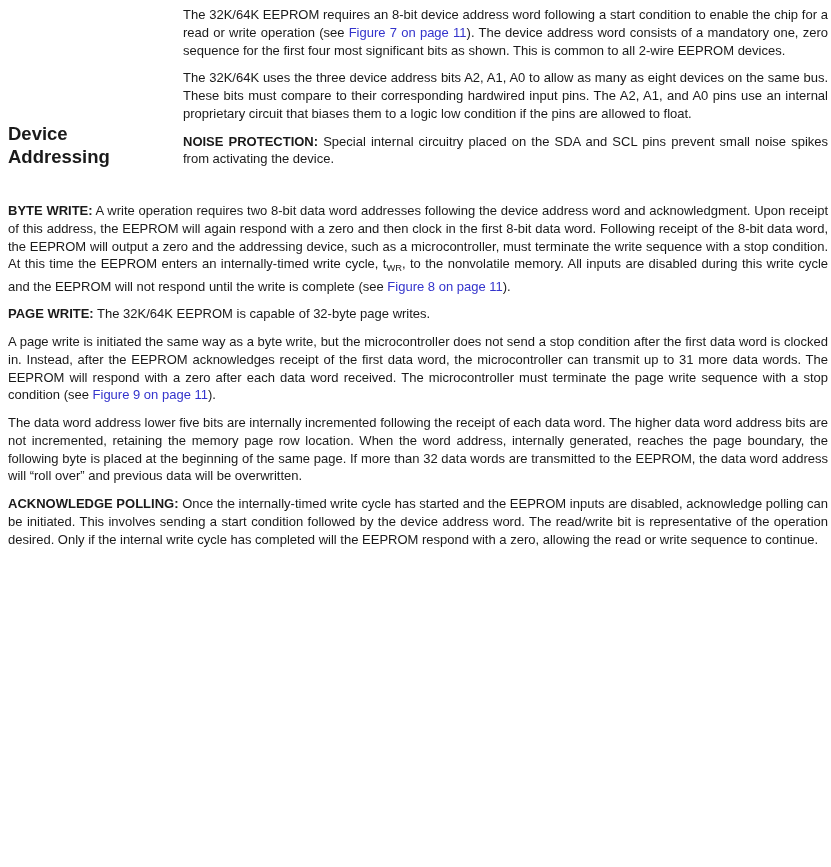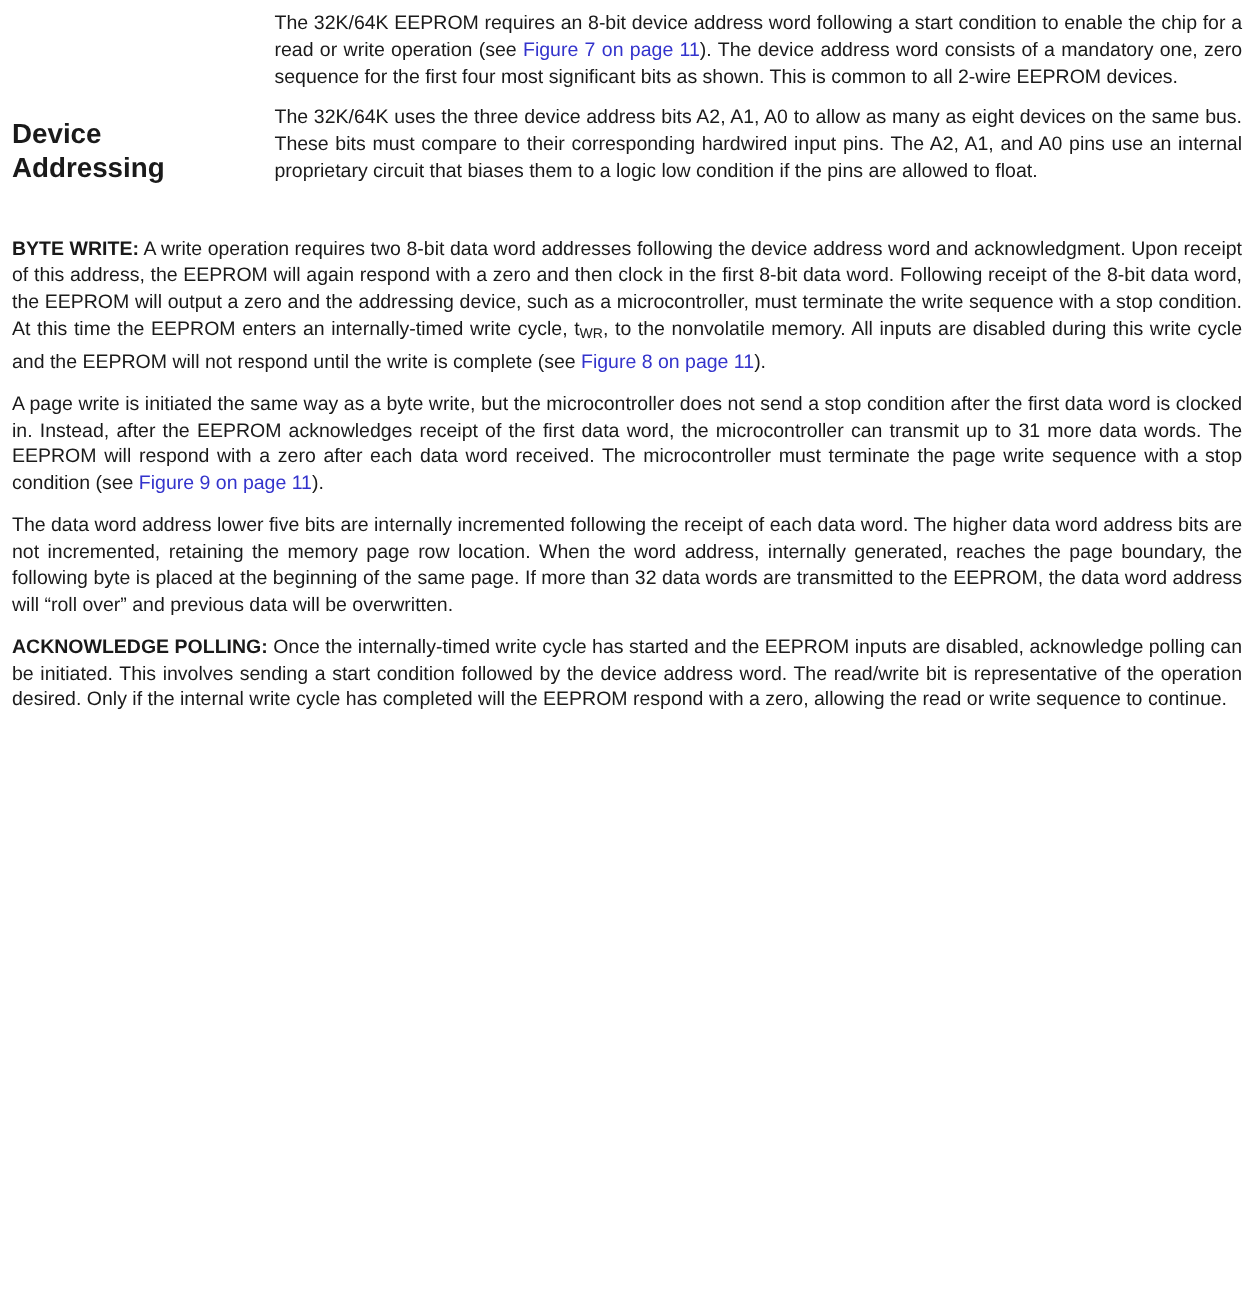--- a/index.html
+++ b/index.html
@@ -68,25 +68,27 @@
 
 <div class="page">
 
   <section class="section">
     <div class="col-heading">
       <h2 class="heading">Device Addressing</h2>
     </div>
     <div class="col-body">
         <p class="para"><span>The 32K/64K EEPROM requires an 8-bit device address word following a start condition to enable the chip for a read or write operation (see </span><a class="xref" href="#">Figure 7 on page 11</a><span>). The device address word consists of a mandatory one, zero sequence for the first four most significant bits as shown. This is common to all 2-wire EEPROM devices.</span></p>
         <p class="para"><span>The 32K/64K uses the three device address bits A2, A1, A0 to allow as many as eight devices on the same bus. These bits must compare to their corresponding hardwired input pins. The A2, A1, and A0 pins use an internal proprietary circuit that biases them to a logic low condition if the pins are allowed to float.</span></p>
+        <p class="para"><span class="lead">NOISE PROTECTION:</span><span> Special internal circuitry placed on the SDA and SCL pins prevent small noise spikes from activating the device.</span></p>
       </div>
   </section>
 
   <section class="section section--gap">
     <div class="col-body">
         <p class="para"><span class="lead">BYTE WRITE:</span><span> A write operation requires two 8-bit data word addresses following the device address word and acknowledgment. Upon receipt of this address, the EEPROM will again respond with a zero and then clock in the first 8-bit data word. Following receipt of the 8-bit data word, the EEPROM will output a zero and the addressing device, such as a microcontroller, must terminate the write sequence with a stop condition. At this time the EEPROM enters an internally-timed write cycle, t</span><span class="sub">WR</span><span>, to the nonvolatile memory. All inputs are disabled during this write cycle and the EEPROM will not respond until the write is complete (see </span><a class="xref" href="#">Figure 8 on page 11</a><span>).</span></p>
+        <p class="para"><span class="lead">PAGE WRITE:</span><span> The 32K/64K EEPROM is capable of 32-byte page writes.</span></p>
         <p class="para"><span>A page write is initiated the same way as a byte write, but the microcontroller does not send a stop condition after the first data word is clocked in. Instead, after the EEPROM acknowledges receipt of the first data word, the microcontroller can transmit up to 31 more data words. The EEPROM will respond with a zero after each data word received. The microcontroller must terminate the page write sequence with a stop condition (see </span><a class="xref" href="#">Figure 9 on page 11</a><span>).</span></p>
         <p class="para"><span>The data word address lower five bits are internally incremented following the receipt of each data word. The higher data word address bits are not incremented, retaining the memory page row location. When the word address, internally generated, reaches the page boundary, the following byte is placed at the beginning of the same page. If more than 32 data words are transmitted to the EEPROM, the data word address will “roll over” and previous data will be overwritten.</span></p>
         <p class="para"><span class="lead">ACKNOWLEDGE POLLING:</span><span> Once the internally-timed write cycle has started and the EEPROM inputs are disabled, acknowledge polling can be initiated. This involves sending a start condition followed by the device address word. The read/write bit is representative of the operation desired. Only if the internal write cycle has completed will the EEPROM respond with a zero, allowing the read or write sequence to continue.</span></p>
       </div>
   </section>
 
 </div>
 
 </body></html>

